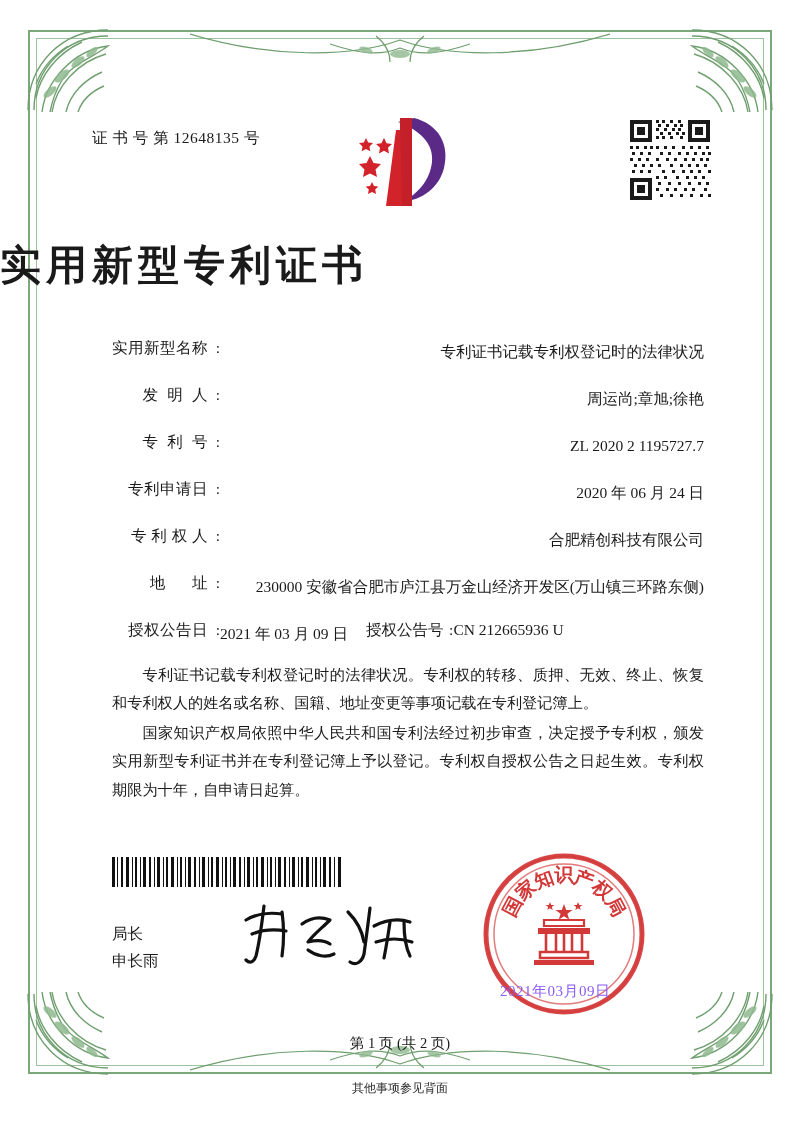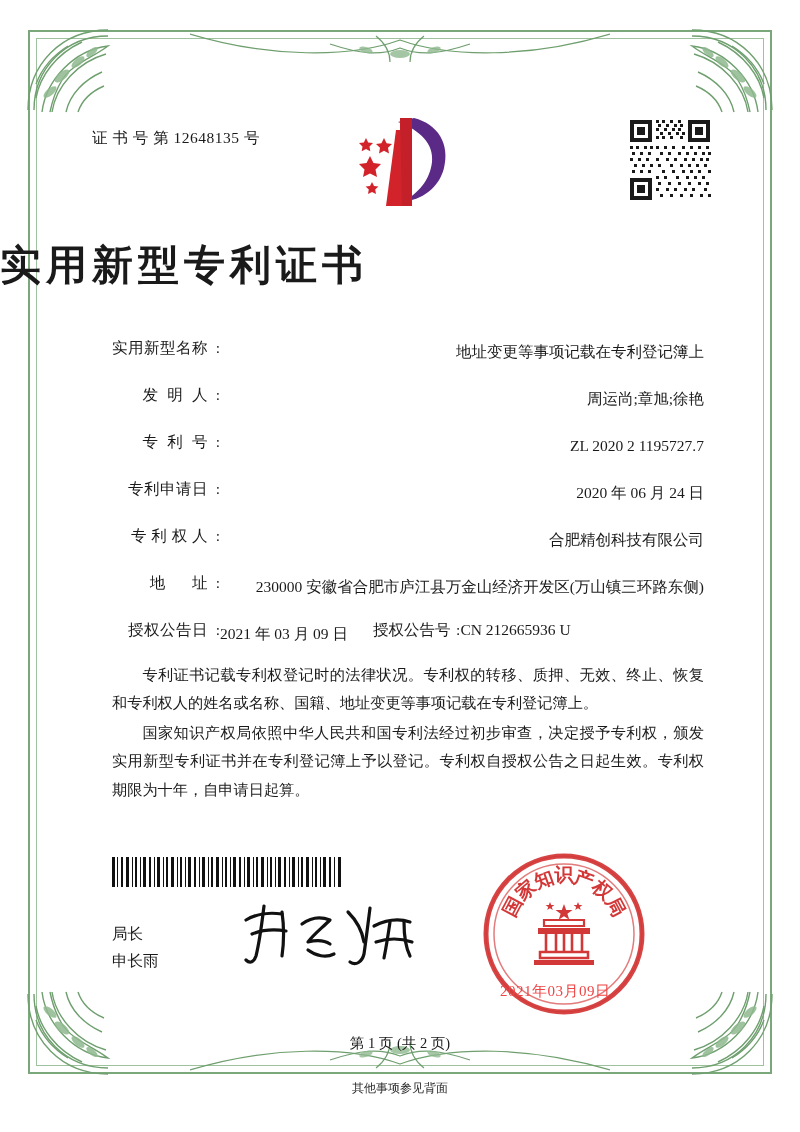--- a/index.html
+++ b/index.html
@@ -123,21 +123,21 @@
   }
   .field-colon {
     flex: 0 0 12px;
   }
   .field-value {
     flex: 1;
     line-height: 1.55;
   }
   .field-row.inline-two .field-value { flex: 0 0 auto; }
   .second-label {
-    margin-left: 25px;
+    margin-left: 18px;
     white-space: pre;
   }
   .second-colon { flex: 0 0 10px; }
 
   
   .paras {
     position: absolute;
     left: 112px;
     right: 96px;
     top: 661px;
@@ -182,21 +182,21 @@
     left: 478px;
     top: 848px;
     width: 172px;
     height: 172px;
   }
   .seal-date {
     position: absolute;
     left: 500px;
     top: 982px;
     font-size: 15px;
-    color: #ef4444;
+    color: #8b5cf6;
     letter-spacing: 0.5px;
     text-align: right;
   }
 
   
   .page-num {
     position: absolute;
     left: 0; right: 0;
     top: 1034px;
     text-align: center;
@@ -458,21 +458,21 @@
     </svg>
   </div>
 
   <div class="title">实用新型专利证书</div>
 
   <div class="fields">
 
     <div class="field-row">
       <span class="field-label">实用新型名称</span>
       <span class="field-colon">:</span>
-      <span class="field-value">地址变更等事项记载在专利登记簿上</span>
+      <span class="field-value">专利证书记载专利权登记时的法律状况</span>
     </div>
 
     <div class="field-row">
       <span class="field-label">发  明  人</span>
       <span class="field-colon">:</span>
       <span class="field-value">周运尚;章旭;徐艳</span>
     </div>
 
     <div class="field-row">
       <span class="field-label">专  利  号</span>

